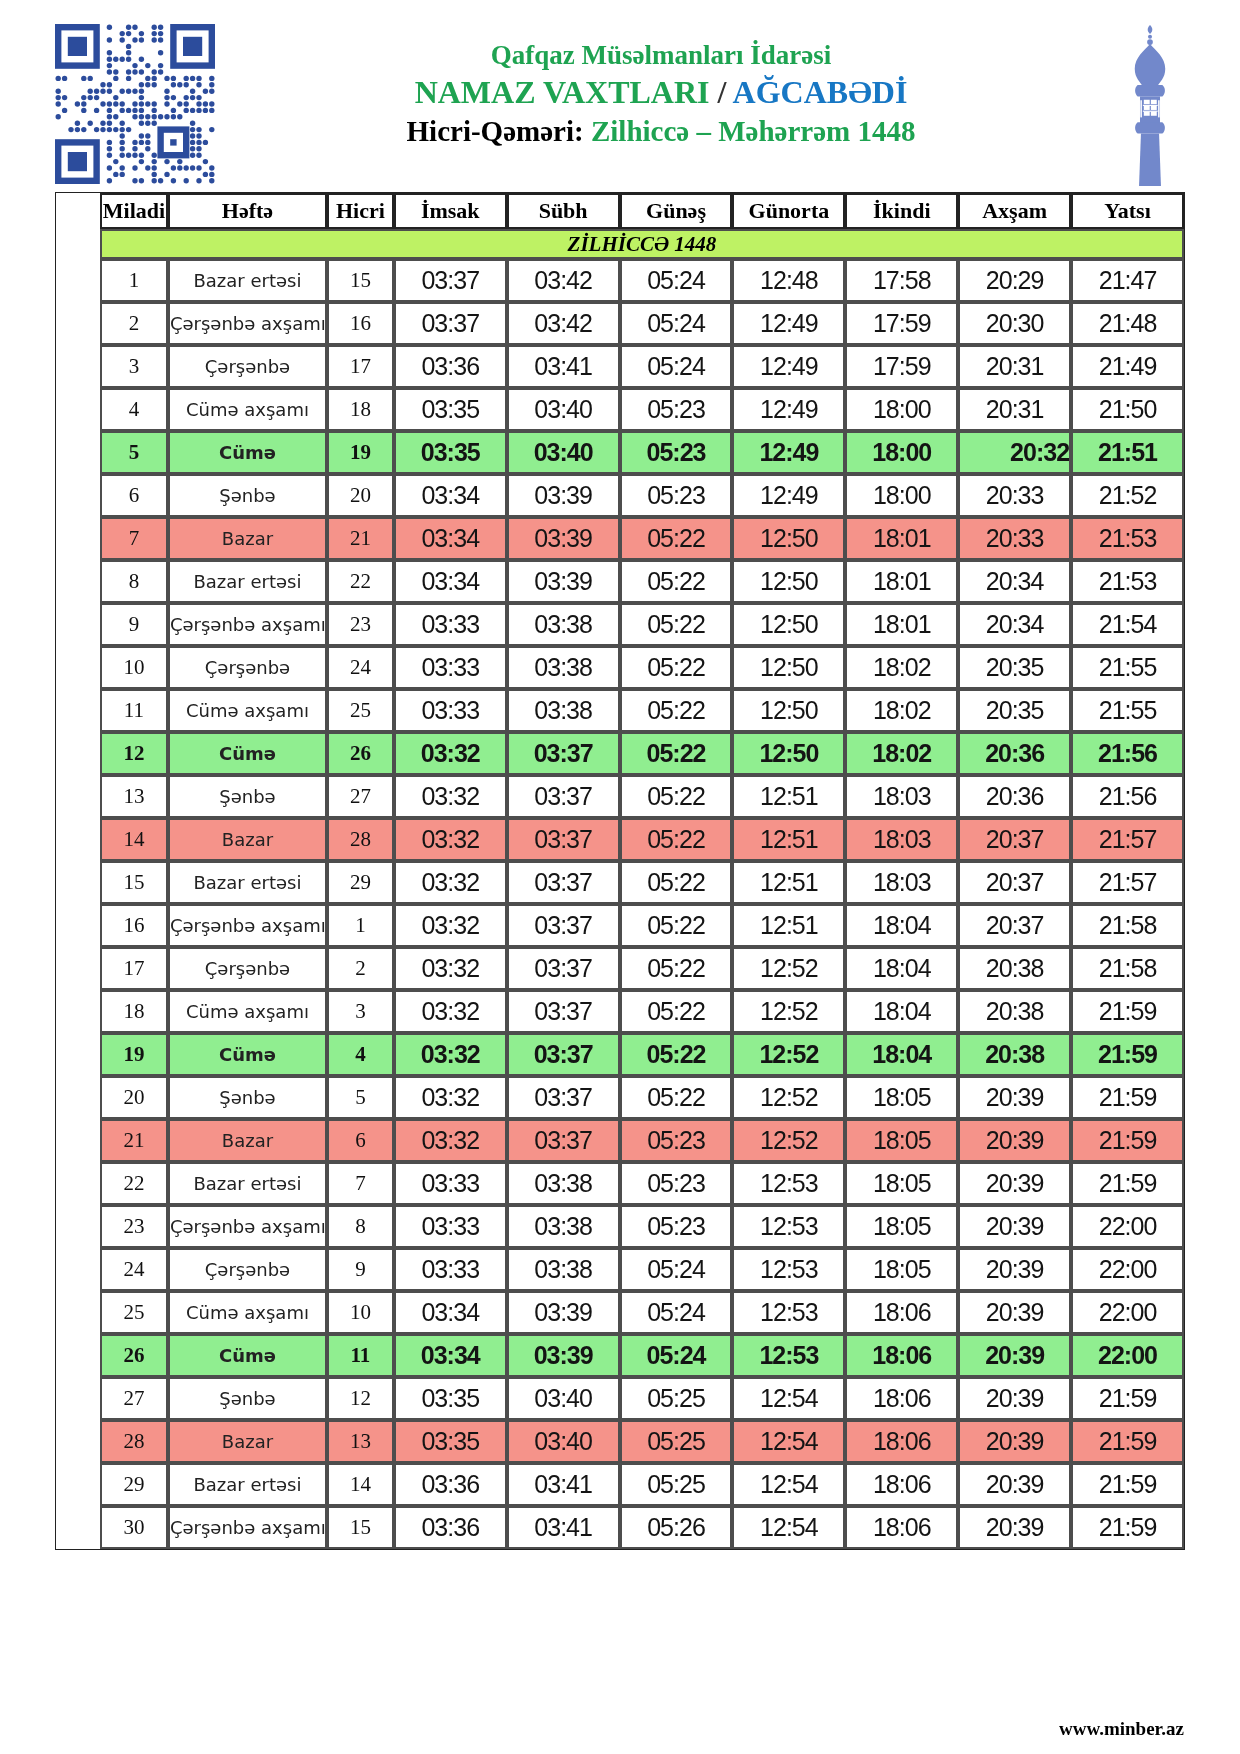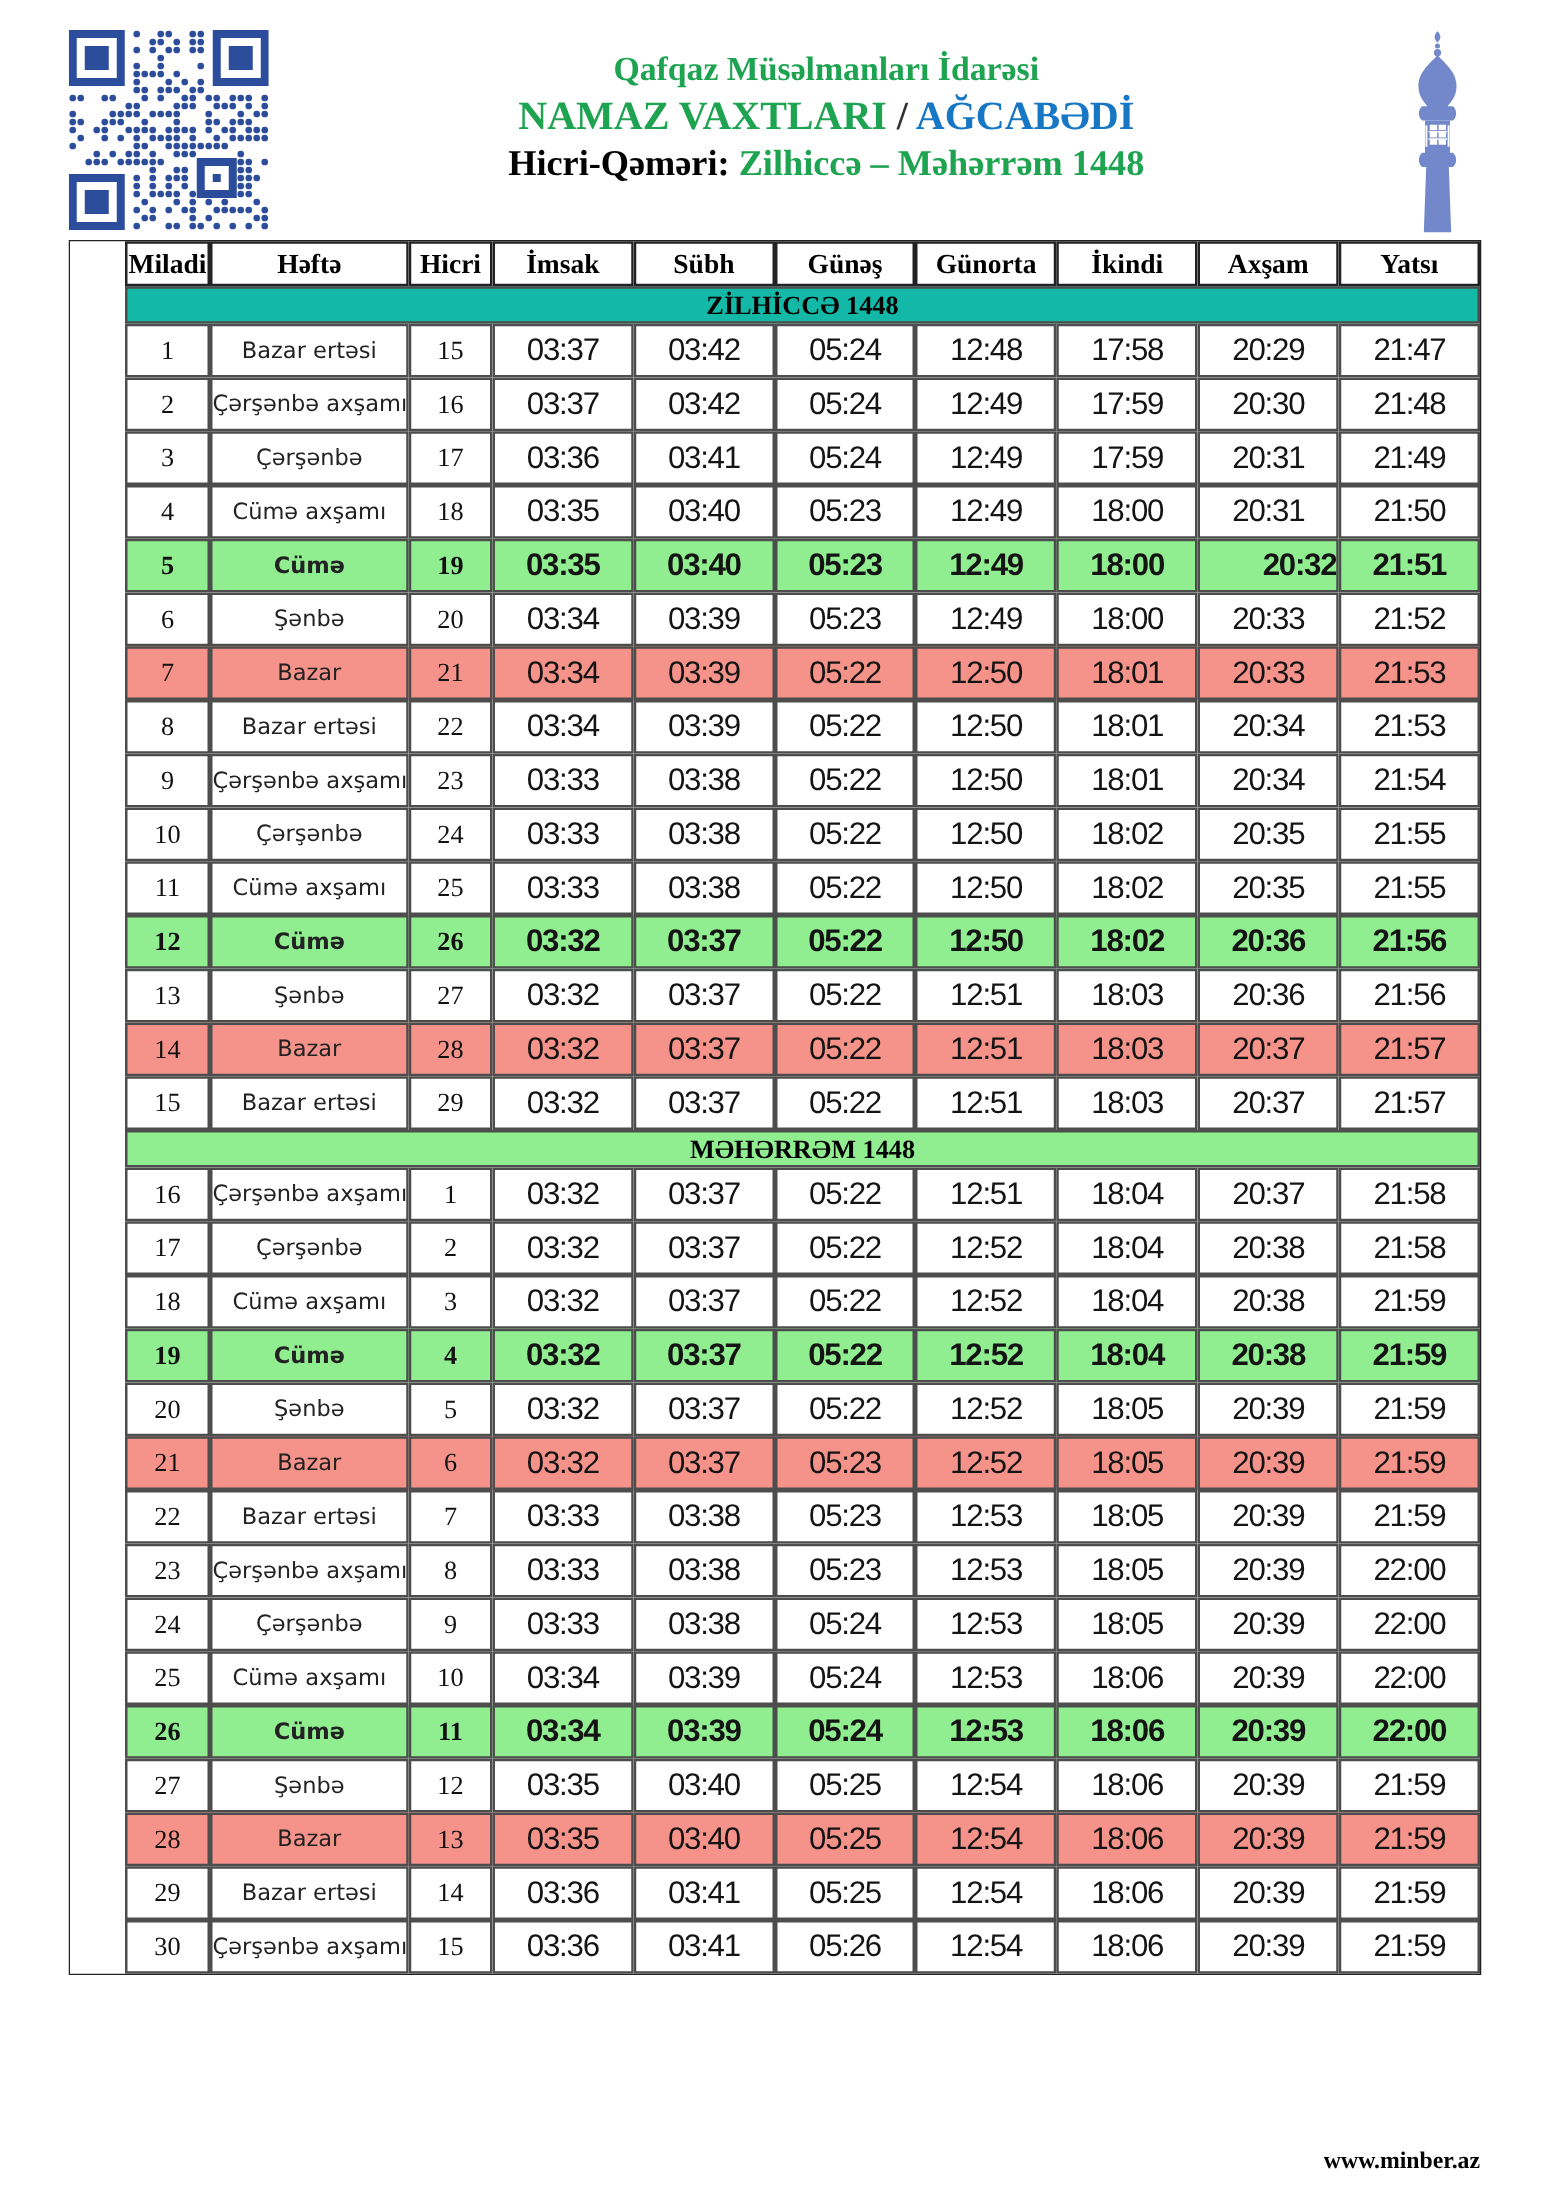--- a/index.html
+++ b/index.html
@@ -322,21 +322,21 @@
             <th>Sübh</th>
             <th>Günəş</th>
             <th>Günorta</th>
             <th>İkindi</th>
             <th>Axşam</th>
             <th>Yatsı</th>
           </tr>
       </thead>
       <tbody id="table-body">
           <tr class="section-row">
-            <td colspan="10" style="background: #14b8a6;">ZİLHİCCƏ 1448</td>
+            <td colspan="10" style="background: #bef264; font-style: italic;">ZİLHİCCƏ 1448</td>
           </tr>
           <tr class="data-row">
             <td class="num">1</td>
             <td class="weekday">Bazar ertəsi</td>
             <td class="num">15</td>
             <td class="time">03:37</td>
             <td class="time">03:42</td>
             <td class="time">05:24</td>
             <td class="time">12:48</td>
             <td class="time">17:58</td>
@@ -504,23 +504,20 @@
             <td class="weekday">Bazar ertəsi</td>
             <td class="num">29</td>
             <td class="time">03:32</td>
             <td class="time">03:37</td>
             <td class="time">05:22</td>
             <td class="time">12:51</td>
             <td class="time">18:03</td>
             <td class="time">20:37</td>
             <td class="time">21:57</td>
           </tr>
-          <tr class="section-row">
-            <td colspan="10" style="background: rgb(144, 238, 144);">MƏHƏRRƏM 1448</td>
-          </tr>
           <tr class="data-row">
             <td class="num">16</td>
             <td class="weekday">Çərşənbə axşamı</td>
             <td class="num">1</td>
             <td class="time">03:32</td>
             <td class="time">03:37</td>
             <td class="time">05:22</td>
             <td class="time">12:51</td>
             <td class="time">18:04</td>
             <td class="time">20:37</td>

